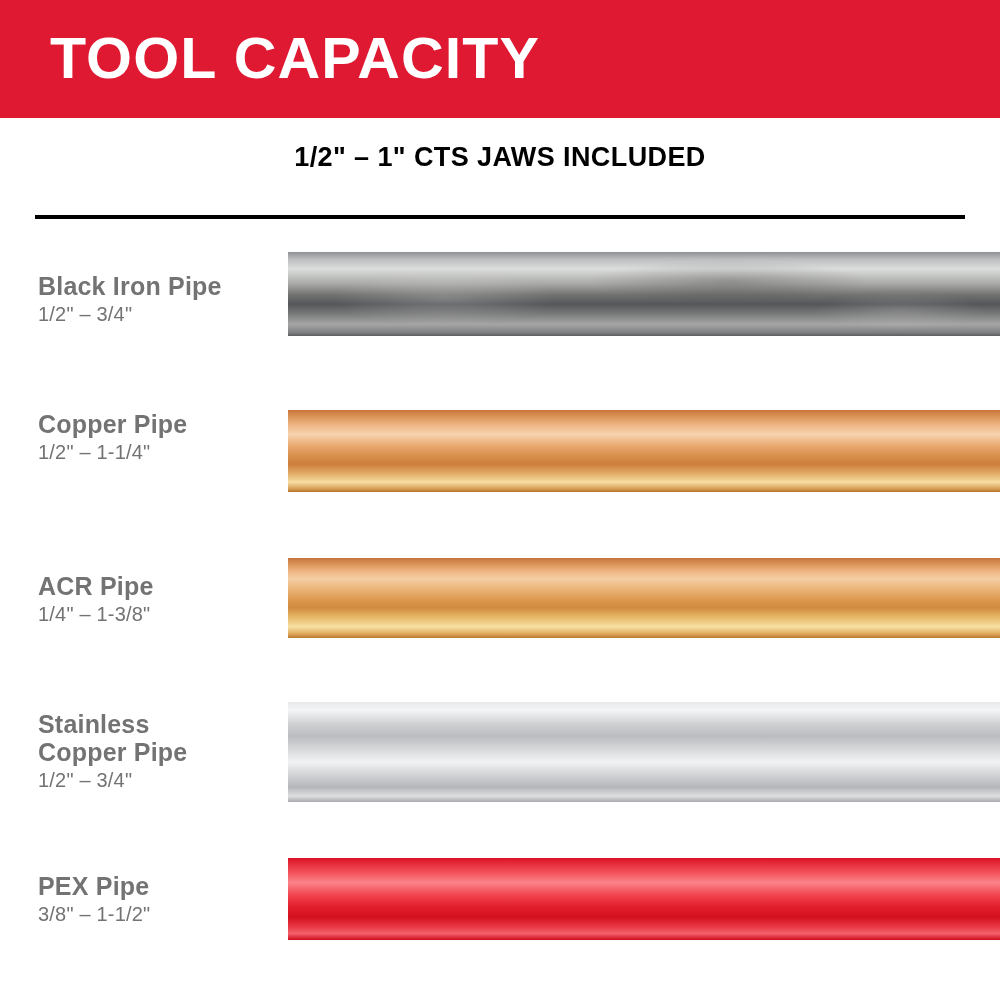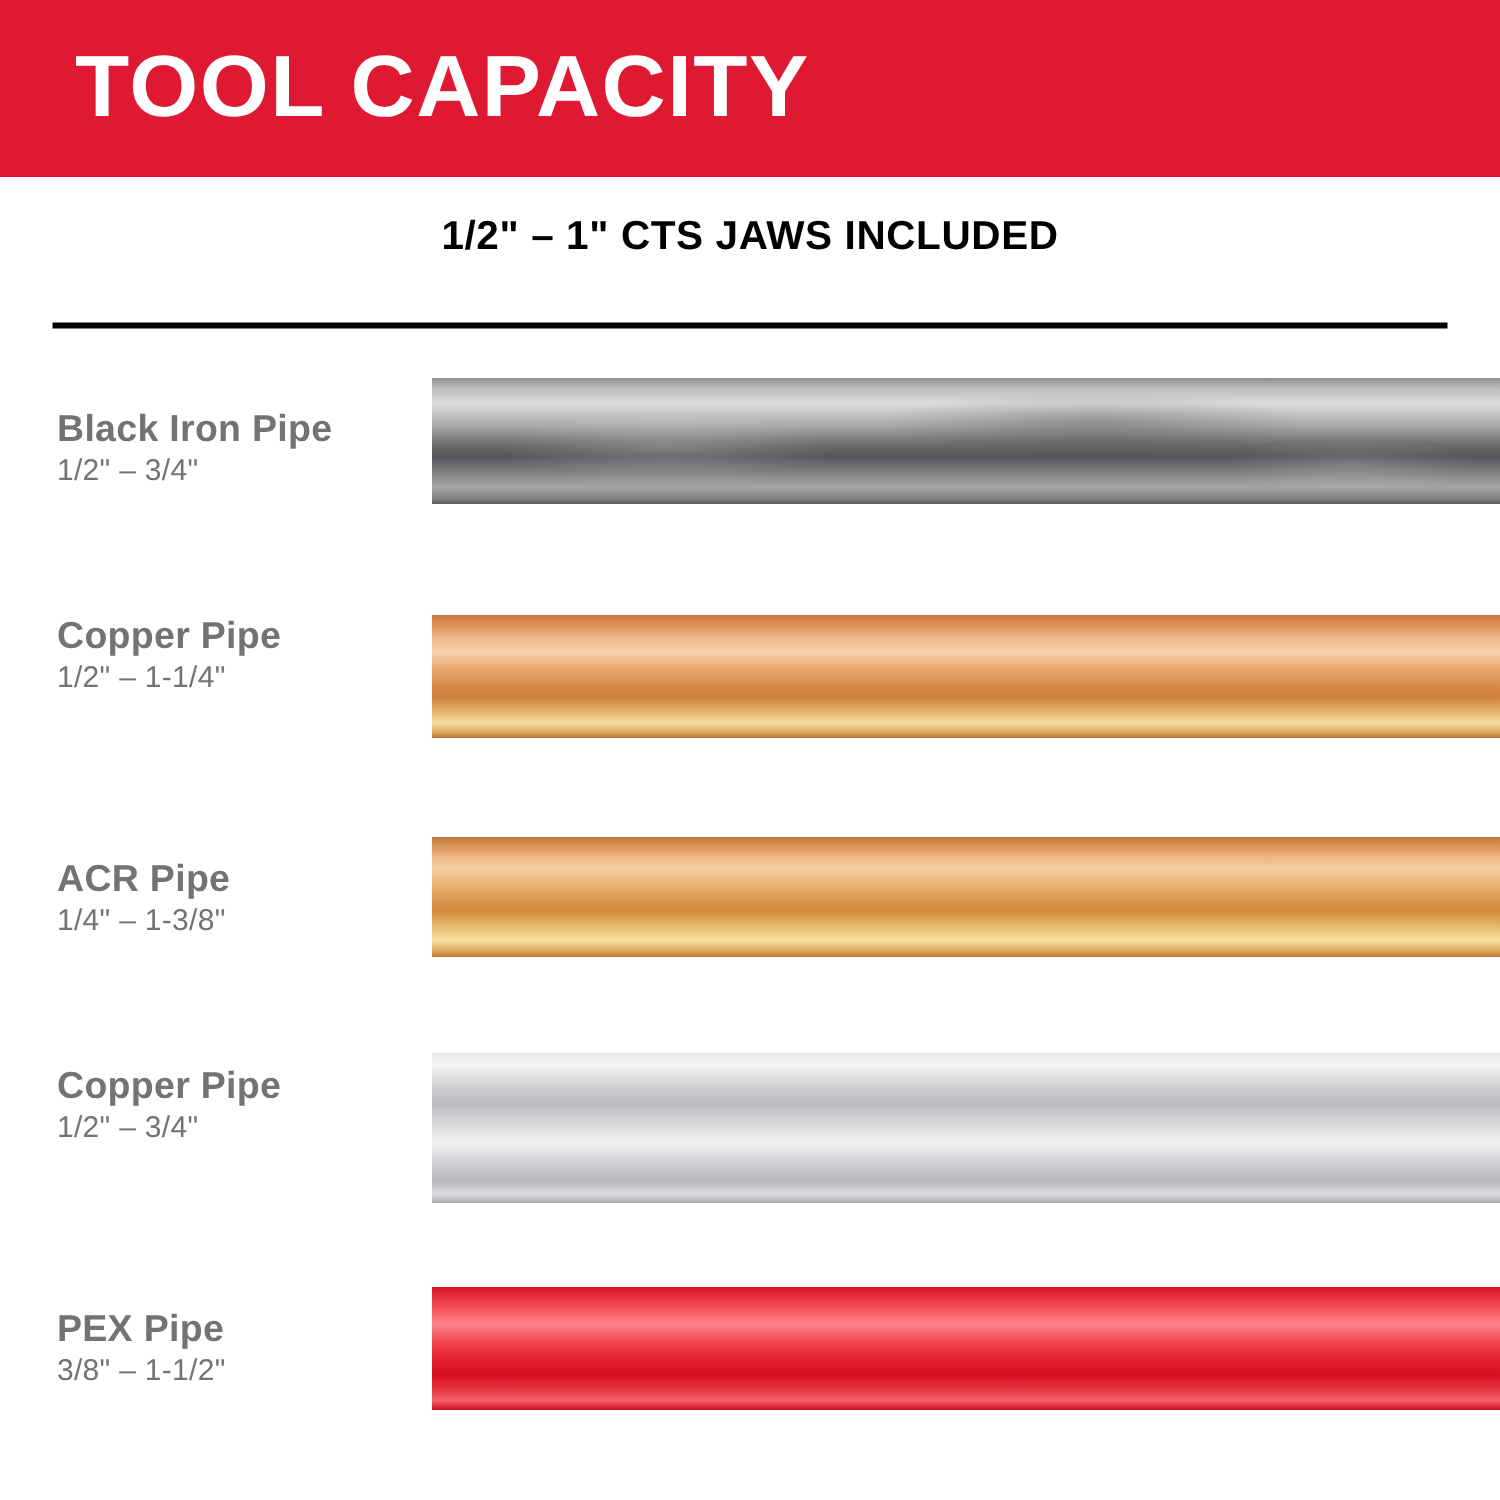--- a/index.html
+++ b/index.html
@@ -232,20 +232,21 @@
       <div class="row-name">ACR Pipe</div>
       <div class="row-size">1/4" – 1-3/8"</div>
     </div>
     <div class="pipe pipe-acr" style="top:2px; height:80px;">
       <div class="pipe-inner"></div>
     </div>
   </div>
 
   <div class="row" style="top:700px; height:120px;">
     <div class="row-label" style="top:10px;">
+      <div class="row-name">Stainless</div>
       <div class="row-name">Copper Pipe</div>
       <div class="row-size">1/2" – 3/4"</div>
     </div>
     <div class="pipe pipe-stainless" style="top:2px; height:100px;">
       <div class="pipe-inner"></div>
     </div>
   </div>
 
   <div class="row" style="top:858px; height:110px;">
     <div class="row-label" style="top:14px;">

